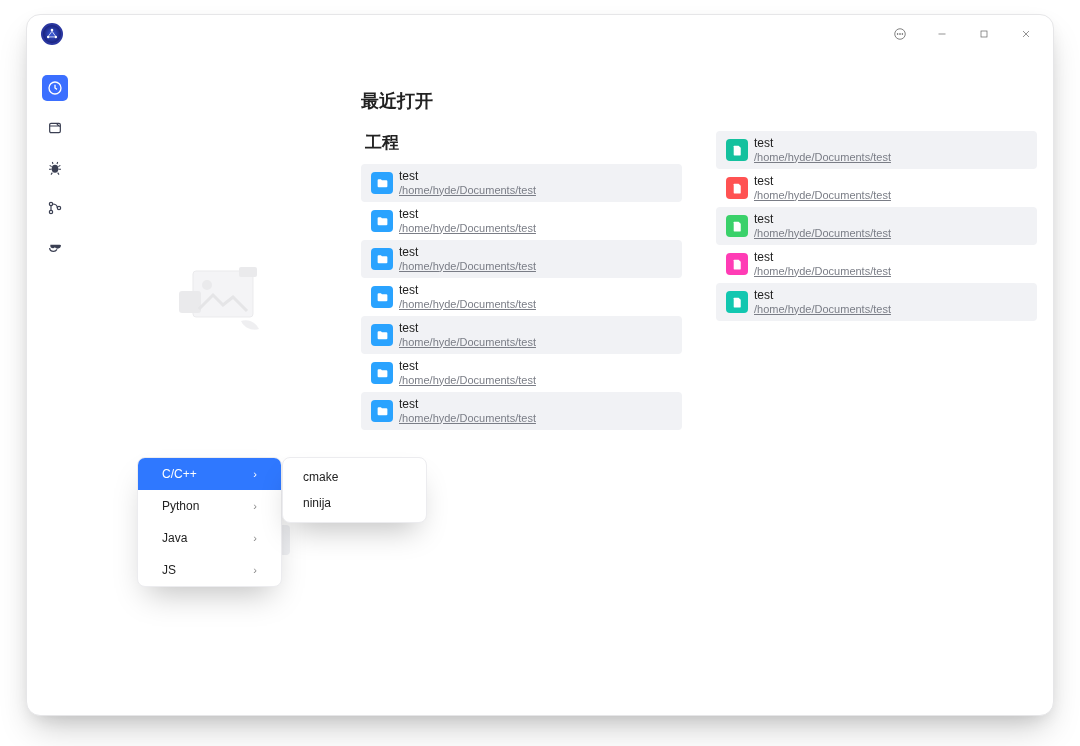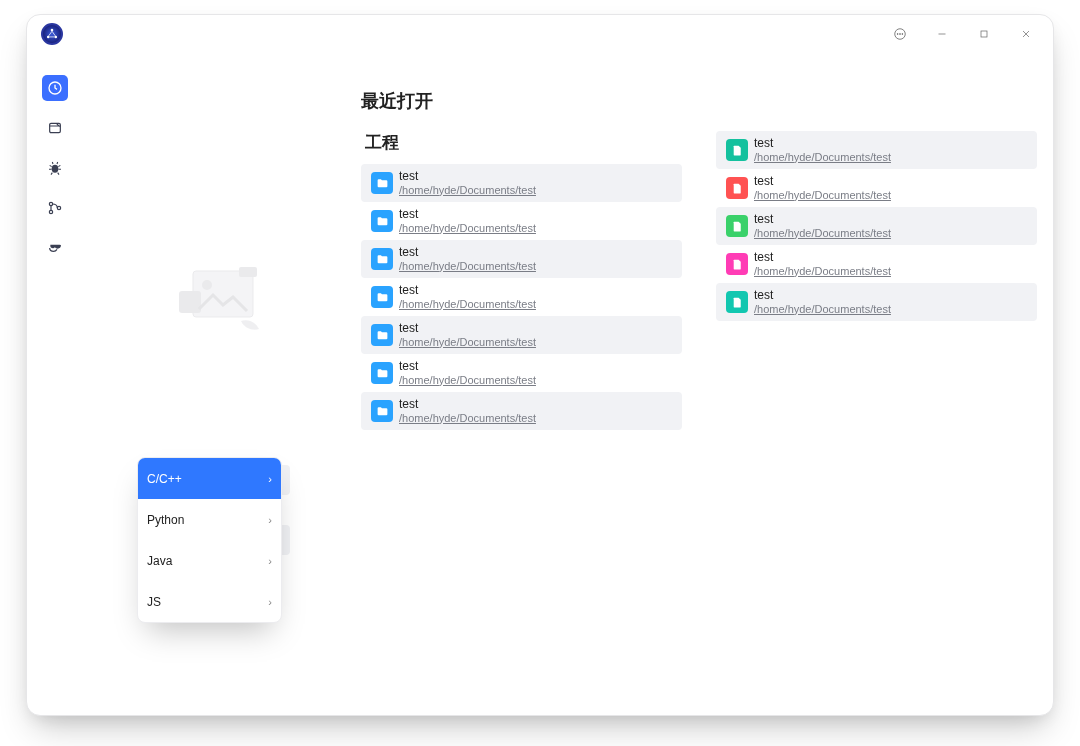--- a/index.html
+++ b/index.html
@@ -158,23 +158,23 @@
     left: 110px; top: 442px;
     width: 145px;
     background: #fff;
     border: 1px solid #ececef;
     border-radius: 8px;
     box-shadow: 0 16px 30px -10px rgba(0,0,0,0.25);
     overflow: hidden;
     z-index: 50;
   }
   .popup-item {
-    height: 41px;
+    height: 32px;
     display: flex; align-items: center; justify-content: space-between;
-    padding: 0 9px;
+    padding: 0 24px;
     font-size: 12px;
     color: #222;
     cursor: pointer;
   }
   .popup-item .chev { font-size: 11px; color: #888; }
   .popup-item.selected {
     background: #2f78ff; color: #fff;
   }
   .popup-item.selected .chev { color: #fff; }
   .submenu {
@@ -448,14 +448,22 @@
       </div>
       <div class="popup-item">
         <span>Java</span>
         <span class="chev">›</span>
       </div>
       <div class="popup-item">
         <span>JS</span>
         <span class="chev">›</span>
       </div>
     </div>
+  <div class="submenu" id="lang-sub">
+      <div class="submenu-item">
+        <span>cmake</span>
+      </div>
+      <div class="submenu-item">
+        <span>ninija</span>
+      </div>
+    </div>
 
 </div>
 
 </body></html>

